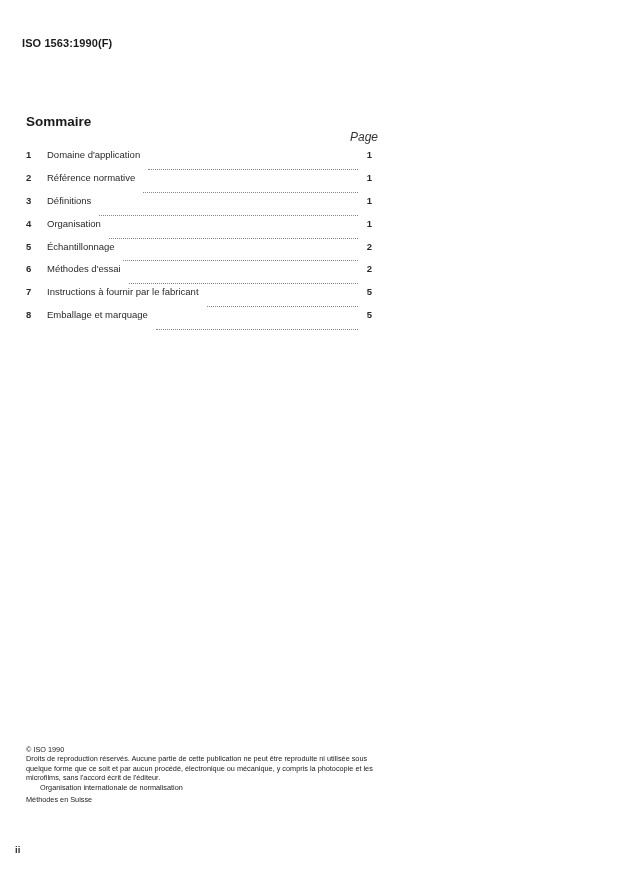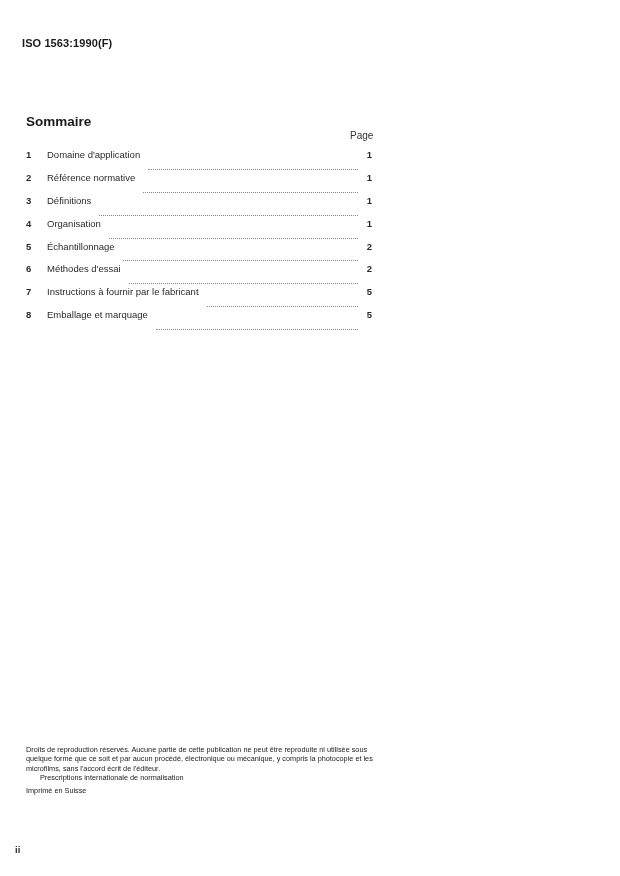--- a/index.html
+++ b/index.html
@@ -10,21 +10,21 @@
     .header-ref {
       position: absolute; left: 22px; top: 37px;
       font-size: 11px; font-weight: bold; letter-spacing: 0.1px;
     }
     .toc-title {
       position: absolute; left: 26px; top: 114px;
       font-size: 13.5px; font-weight: bold;
     }
     .page-col-label {
       position: absolute; left: 350px; top: 130px; width: 22px;
-      font-size: 10px; text-align: left; color: #333;
+      font-size: 12px; text-align: left; color: #333; font-style: italic;
     }
     .toc {
       position: absolute; left: 26px; top: 149px; width: 346px;
     }
     .toc-row {
       display: flex; align-items: baseline; height: 22.9px;
       font-size: 9.5px; color: #2a2a2a;
     }
     .toc-num { width: 21px; font-weight: bold; flex: none; }
     .toc-label { flex: none; white-space: nowrap; padding-right: 8px; text-align: right; }
@@ -97,18 +97,19 @@
   </div>
   <div class="toc-row">
     <span class="toc-num">8</span>
     <span class="toc-label">Emballage et marquage</span>
     <span class="toc-leader"></span>
     <span class="toc-page">5</span>
   </div>
 </div>
 
 <div class="footer">
+  <div>© ISO 1990</div>
   <div>Droits de reproduction réservés. Aucune partie de cette publication ne peut être reproduite ni utilisée sous quelque forme que ce soit et par aucun procédé, électronique ou mécanique, y compris la photocopie et les microfilms, sans l'accord écrit de l'éditeur.</div>
-  <div class="indent">Prescriptions internationale de normalisation</div>
-  <div class="printed">Imprimé en Suisse</div>
+  <div class="indent">Organisation internationale de normalisation</div>
+  <div class="printed">Méthodes en Suisse</div>
 </div>
 
 <div class="page-number">ii</div>
 
 </body></html>

